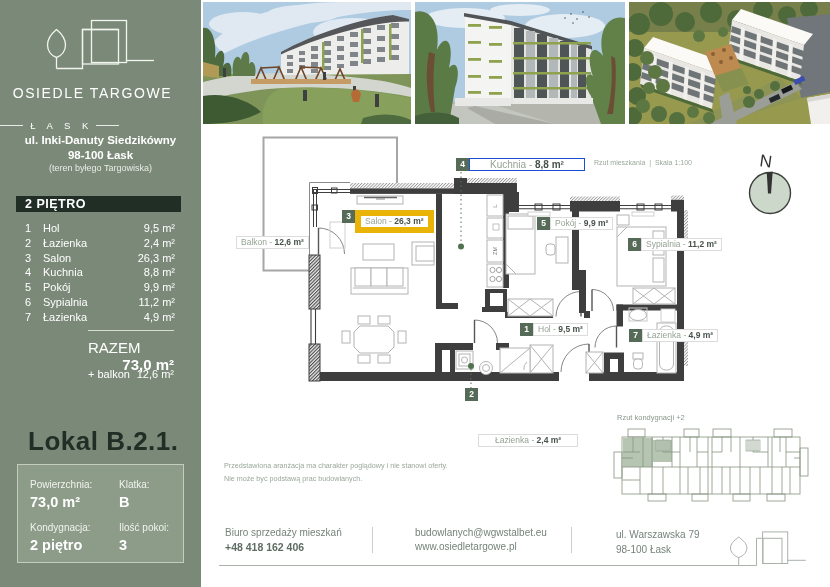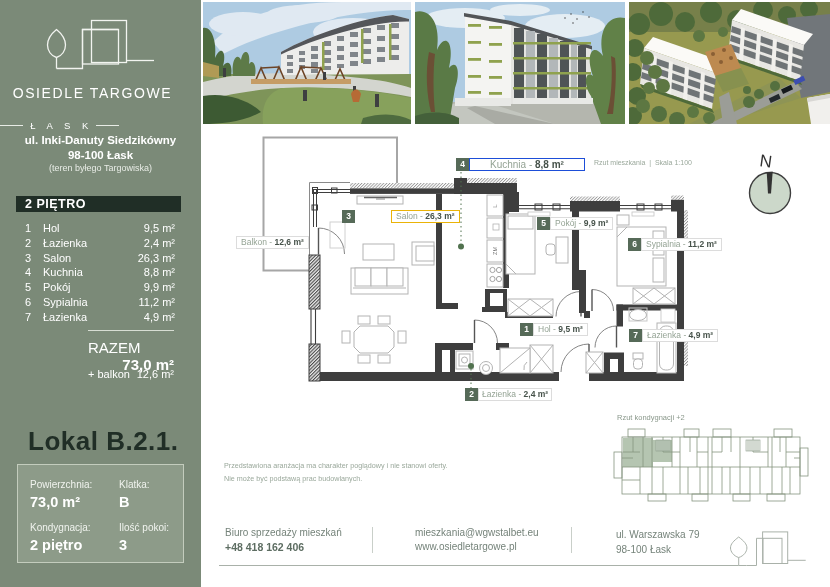--- a/index.html
+++ b/index.html
@@ -655,21 +655,21 @@
 </svg>
 
 <div class="abs" style="left:594px;top:159px;color:#9aa89b;font-size:7px;">Rzut mieszkania&nbsp;&nbsp;|&nbsp;&nbsp;Skala 1:100</div>
 
 <div class="abs" style="left:617px;top:413px;color:#8a988b;font-size:7.5px;">Rzut kondygnacji +2</div>
 
 <div class="abs" style="left:236px;top:236px;background:#ffffff;border:1px solid #dcdcdc;font-size:8.5px;color:#94a394;padding:0 4px;line-height:11px;">Balkon - <b style="color:#46524a;">12,6 m²</b></div>
 
 <div class="abs" style="left:342px;top:210px;display:flex;">
   <div style="width:13px;height:13px;background:#566a58;color:#fff;font-size:8.5px;font-weight:bold;text-align:center;line-height:13px;">3</div>
-  <div style="background:#ffffff;border:1px solid #eab308;font-size:8.5px;color:#94a394;padding:0 4px;line-height:11px;margin-left:36px;">Salon - <b style="color:#46524a;">26,3 m²</b></div>
+  <div style="background:#ffffff;border:6px solid #eab308;font-size:8.5px;color:#94a394;padding:0 4px;line-height:11px;">Salon - <b style="color:#46524a;">26,3 m²</b></div>
 </div>
 
 <div class="abs" style="left:456px;top:158px;display:flex;">
   <div style="width:13px;height:13px;background:#566a58;color:#fff;font-size:8.5px;font-weight:bold;text-align:center;line-height:13px;">4</div>
   <div style="background:#ffffff;border:1px solid #1d4ed8;font-size:10px;color:#94a394;padding:0 20px;line-height:11px;">Kuchnia - <b style="color:#46524a;">8,8 m²</b></div>
 </div>
 
 <div class="abs" style="left:537px;top:217px;display:flex;">
   <div style="width:13px;height:13px;background:#566a58;color:#fff;font-size:8.5px;font-weight:bold;text-align:center;line-height:13px;">5</div>
   <div style="background:#ffffff;border:1px solid #dcdcdc;font-size:8.5px;color:#94a394;padding:0 4px;line-height:11px;">Pokój - <b style="color:#46524a;">9,9 m²</b></div>
@@ -685,29 +685,29 @@
   <div style="background:#ffffff;border:1px solid #dcdcdc;font-size:8.5px;color:#94a394;padding:0 4px;line-height:11px;">Hol - <b style="color:#46524a;">9,5 m²</b></div>
 </div>
 
 <div class="abs" style="left:629px;top:329px;display:flex;">
   <div style="width:13px;height:13px;background:#566a58;color:#fff;font-size:8.5px;font-weight:bold;text-align:center;line-height:13px;">7</div>
   <div style="background:#ffffff;border:1px solid #dcdcdc;font-size:8.5px;color:#94a394;padding:0 4px;line-height:11px;">Łazienka - <b style="color:#46524a;">4,9 m²</b></div>
 </div>
 
 <div class="abs" style="left:465px;top:388px;display:flex;">
   <div style="width:13px;height:13px;background:#566a58;color:#fff;font-size:8.5px;font-weight:bold;text-align:center;line-height:13px;">2</div>
-  <div style="background:#ffffff;border:1px solid #dcdcdc;font-size:8.5px;color:#94a394;padding:0 3px;line-height:11px;">Łazienka - <b style="color:#46524a;">2,4 m²</b></div>
+  <div style="background:#ffffff;border:1px solid #dcdcdc;font-size:8.5px;color:#94a394;padding:0 16px;line-height:11px;margin-top:46px;">Łazienka - <b style="color:#46524a;">2,4 m²</b></div>
 </div>
 
 <div class="abs" style="left:224px;top:459px;color:#9aa89b;font-size:7.2px;line-height:13px;">Przedstawiona aranżacja ma charakter poglądowy i nie stanowi oferty.<br>Nie może być podstawą prac budowlanych.</div>
 
 <div class="abs" style="left:225px;top:527px;color:#75837a;font-size:10px;">Biuro sprzedaży mieszkań</div>
 <div class="abs" style="left:225px;top:541px;color:#5d6d62;font-size:10.5px;font-weight:bold;">+48 418 162 406</div>
 
 <div class="abs" style="left:372px;top:527px;width:1px;height:26px;background:#c9cfc9;"></div>
 
-<div class="abs" style="left:415px;top:527px;color:#75837a;font-size:10px;">mieszkania@wgwstalbet.eu</div>
+<div class="abs" style="left:415px;top:527px;color:#75837a;font-size:10px;">budowlanych@wgwstalbet.eu</div>
 <div class="abs" style="left:415px;top:541px;color:#75837a;font-size:10px;">www.osiedletargowe.pl</div>
 
 <div class="abs" style="left:571px;top:527px;width:1px;height:26px;background:#c9cfc9;"></div>
 
 <div class="abs" style="left:616px;top:529px;color:#75837a;font-size:10px;">ul. Warszawska 79</div>
 <div class="abs" style="left:616px;top:544px;color:#75837a;font-size:10px;">98-100 Łask</div>
 
 </body></html>

